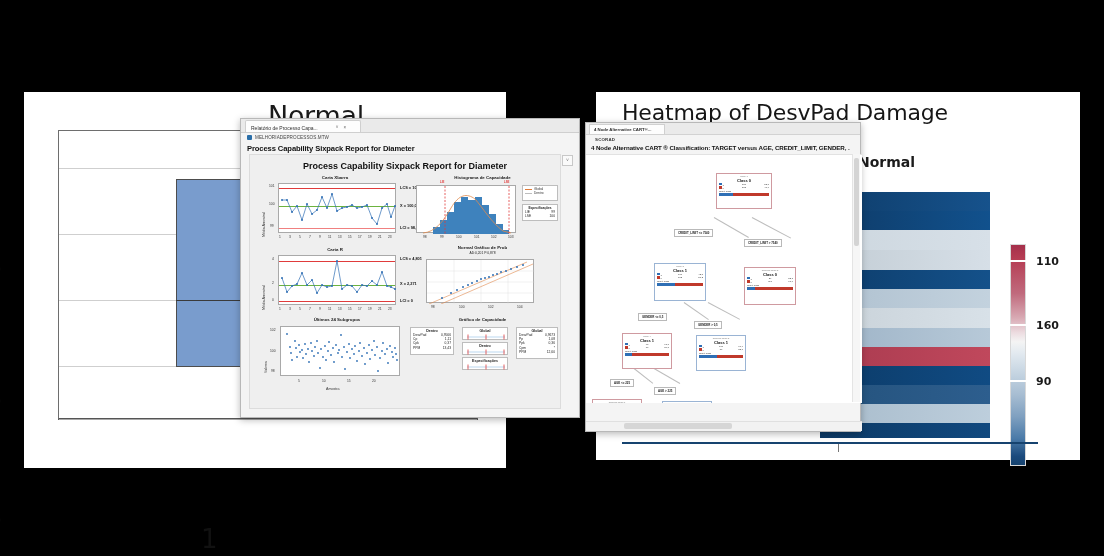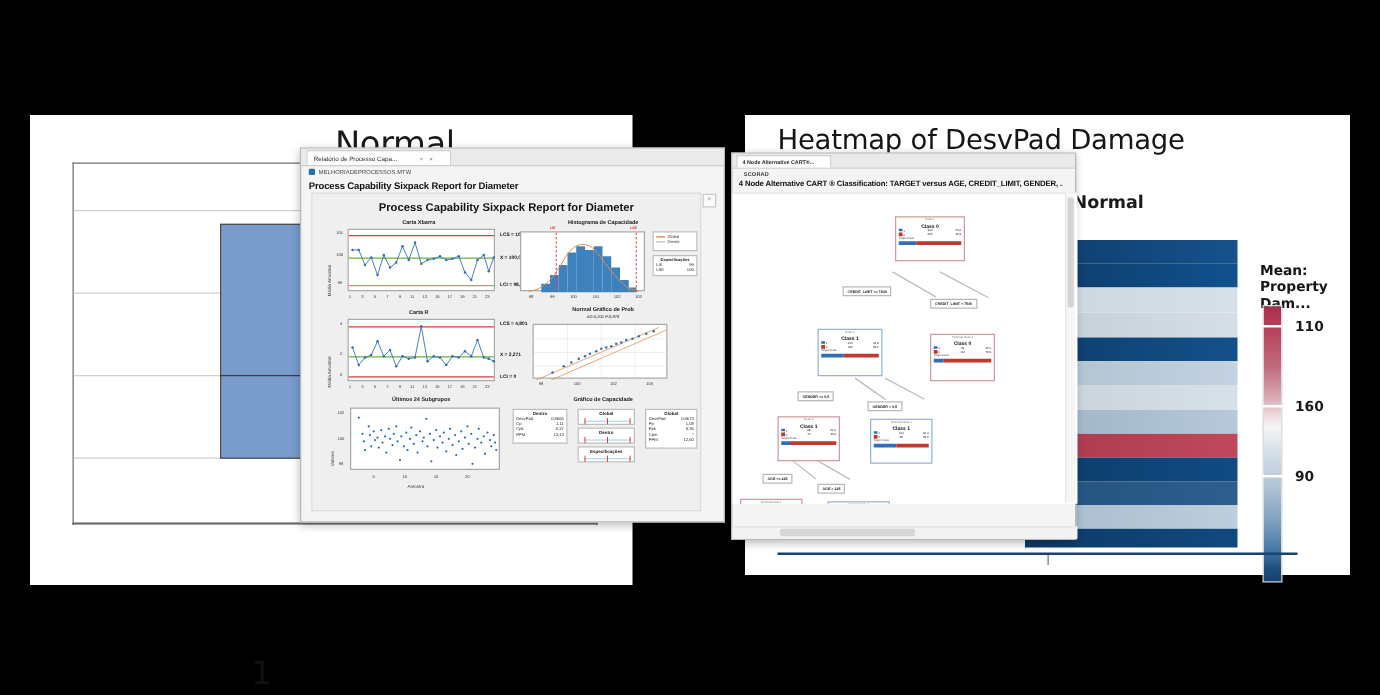--- a/index.html
+++ b/index.html
@@ -132,24 +132,20 @@
       <div class="hm-row" style="height:19px;background:linear-gradient(to right,#aec0cf,#c3d2de)"></div>
       <div class="hm-row" style="height:20px;background:linear-gradient(to right,#c8d1d8,#d8e1e8)"></div>
       <div class="hm-row" style="height:19px;background:linear-gradient(to right,#9cb2c6,#b7c9d8)"></div>
       <div class="hm-row" style="height:19px;background:linear-gradient(to right,#a83a4f,#c0485c)"></div>
       <div class="hm-row" style="height:19px;background:linear-gradient(to right,#0c3b68,#104b83)"></div>
       <div class="hm-row" style="height:19px;background:linear-gradient(to right,#24527c,#2d5e8e)"></div>
       <div class="hm-row" style="height:19px;background:linear-gradient(to right,#a7bbcb,#bdcedc)"></div>
       <div class="hm-row" style="height:15px;background:linear-gradient(to right,#0c3a66,#11497f)"></div>
     </div>
 
-    <div class="hm-legend">
-      <div class="hm-legend-t1">Mean:</div>
-      <div class="hm-legend-t2">Property Dam...</div>
-    </div>
     <div class="hm-bar"></div>
     <div class="hm-bar-notch" style="top:168px"></div>
     <div class="hm-bar-notch" style="top:232px"></div>
     <div class="hm-bar-notch" style="top:288px"></div>
     <div class="hm-tick" style="top:163px">110</div>
     <div class="hm-tick" style="top:227px">160</div>
     <div class="hm-tick" style="top:283px">90</div>
 
     <div class="hm-baseline"></div>
     <div class="hm-tickmark"></div>

